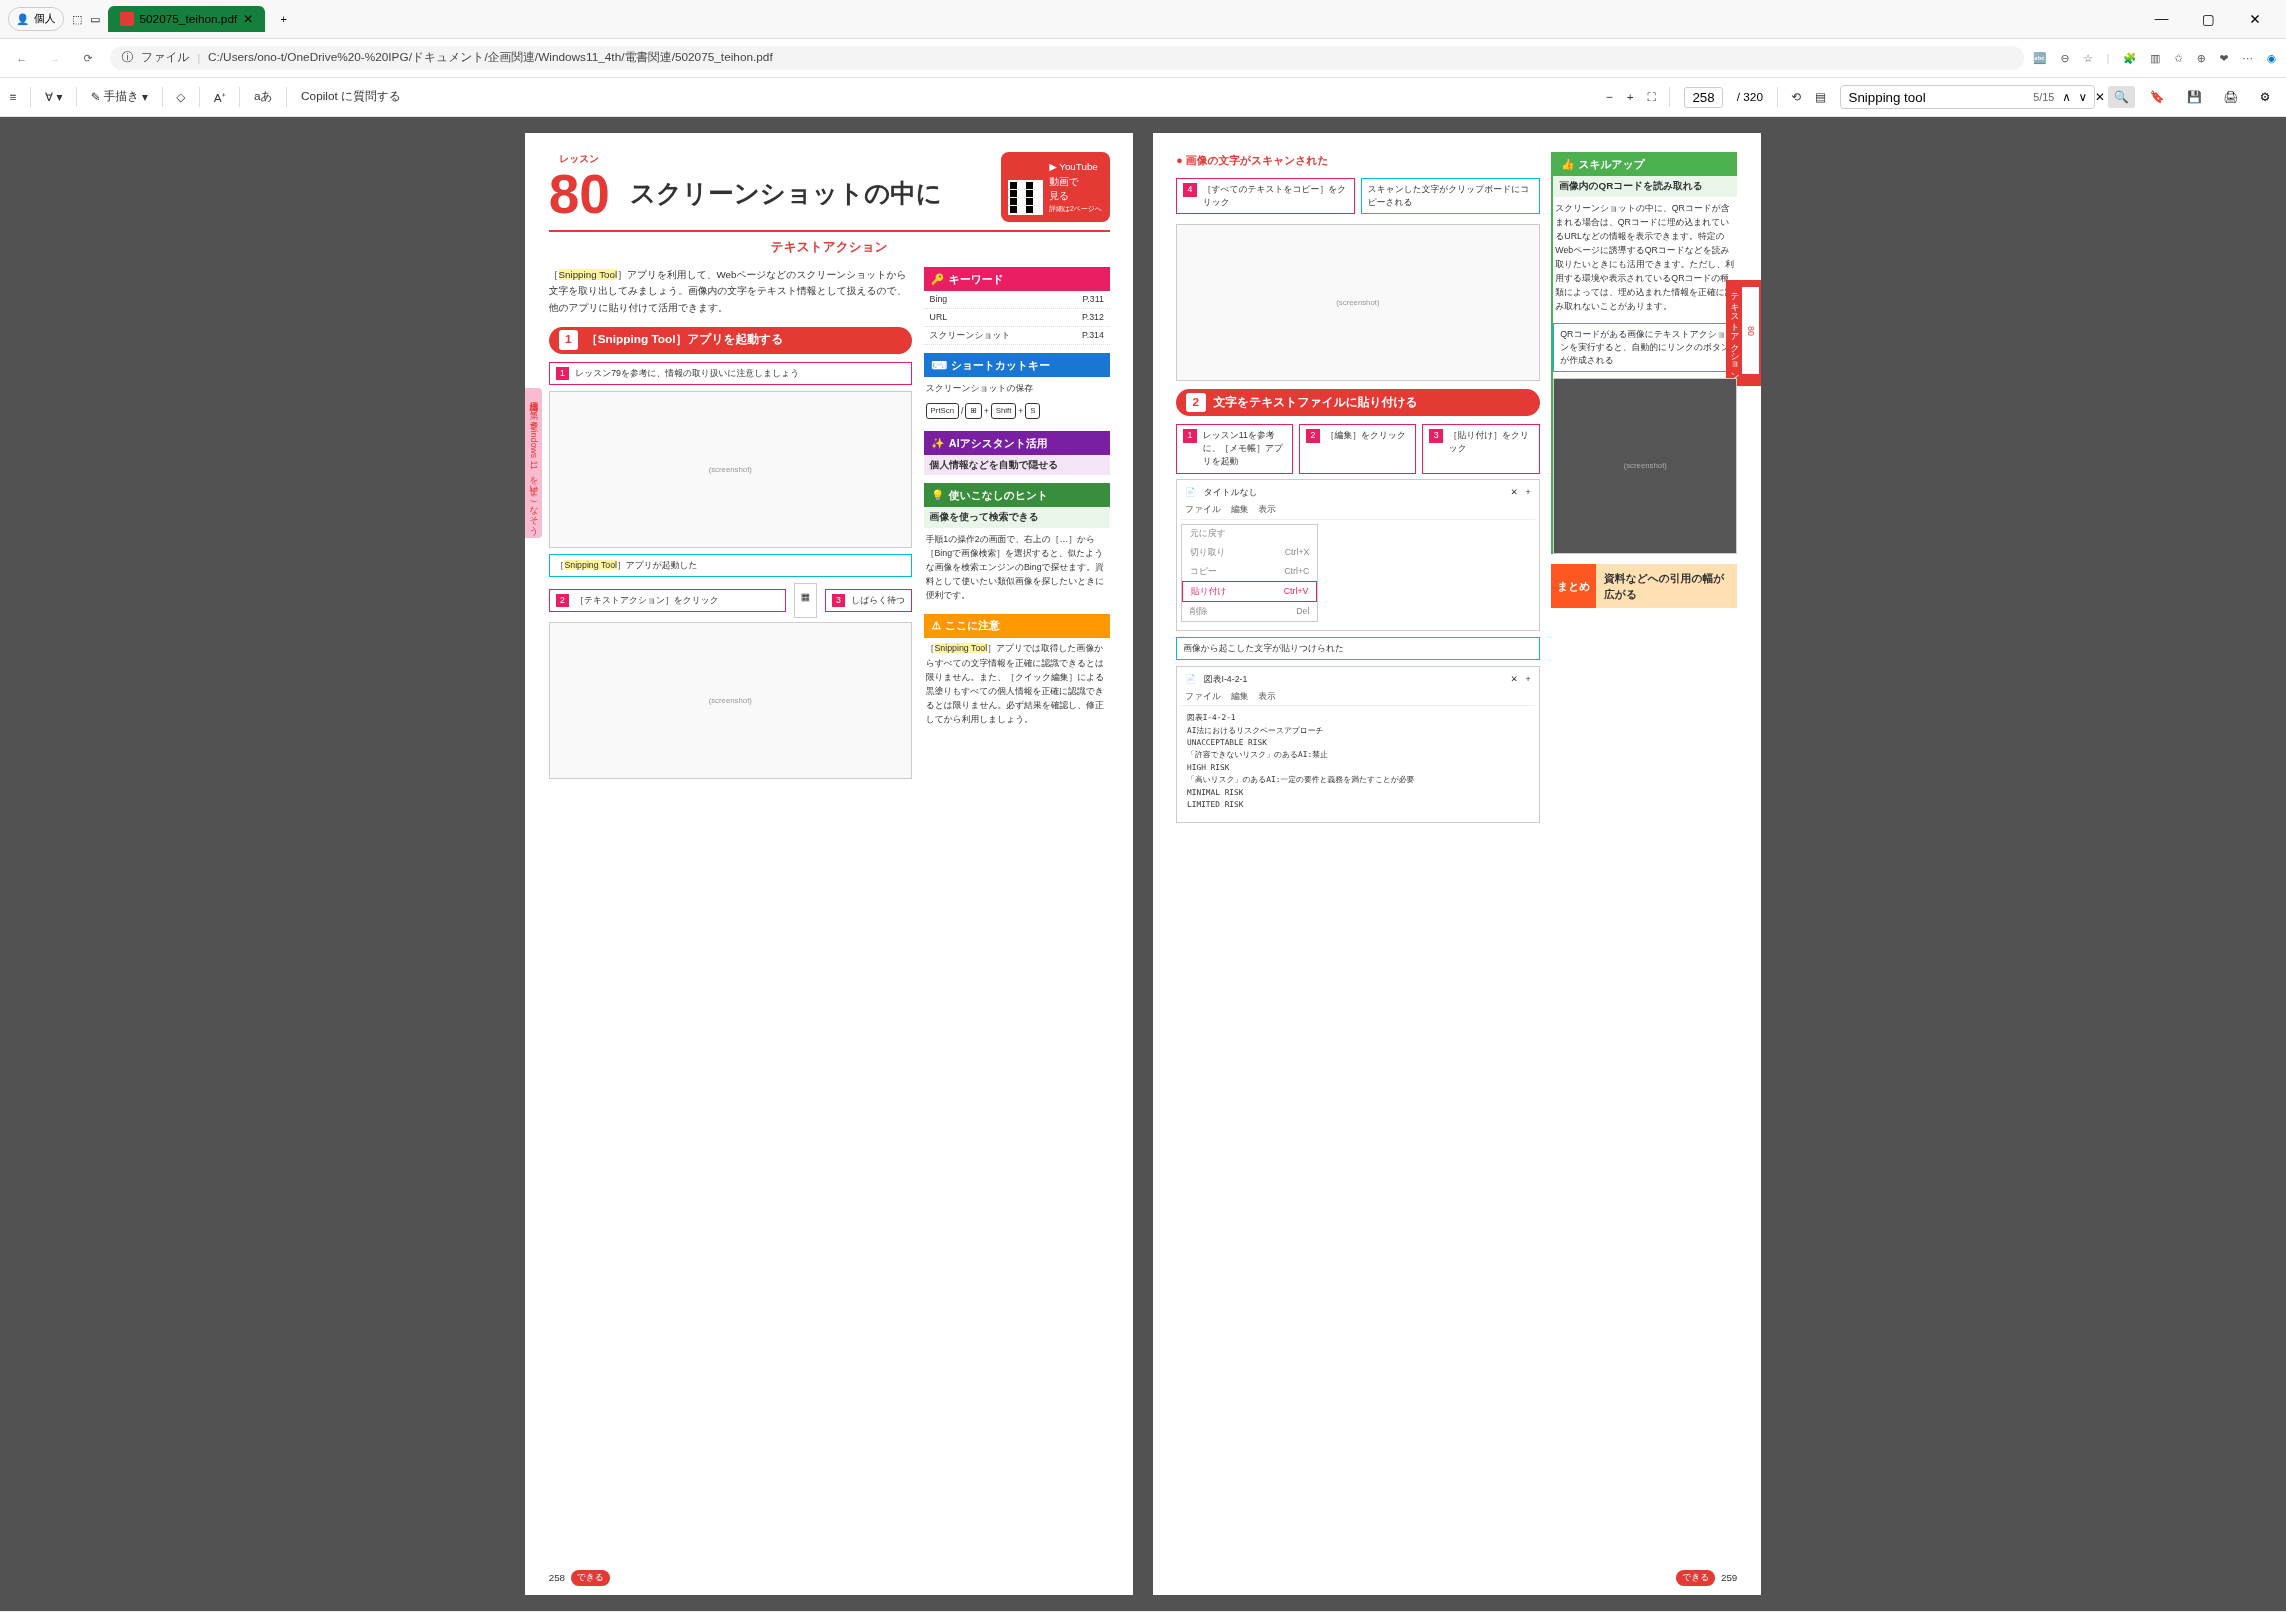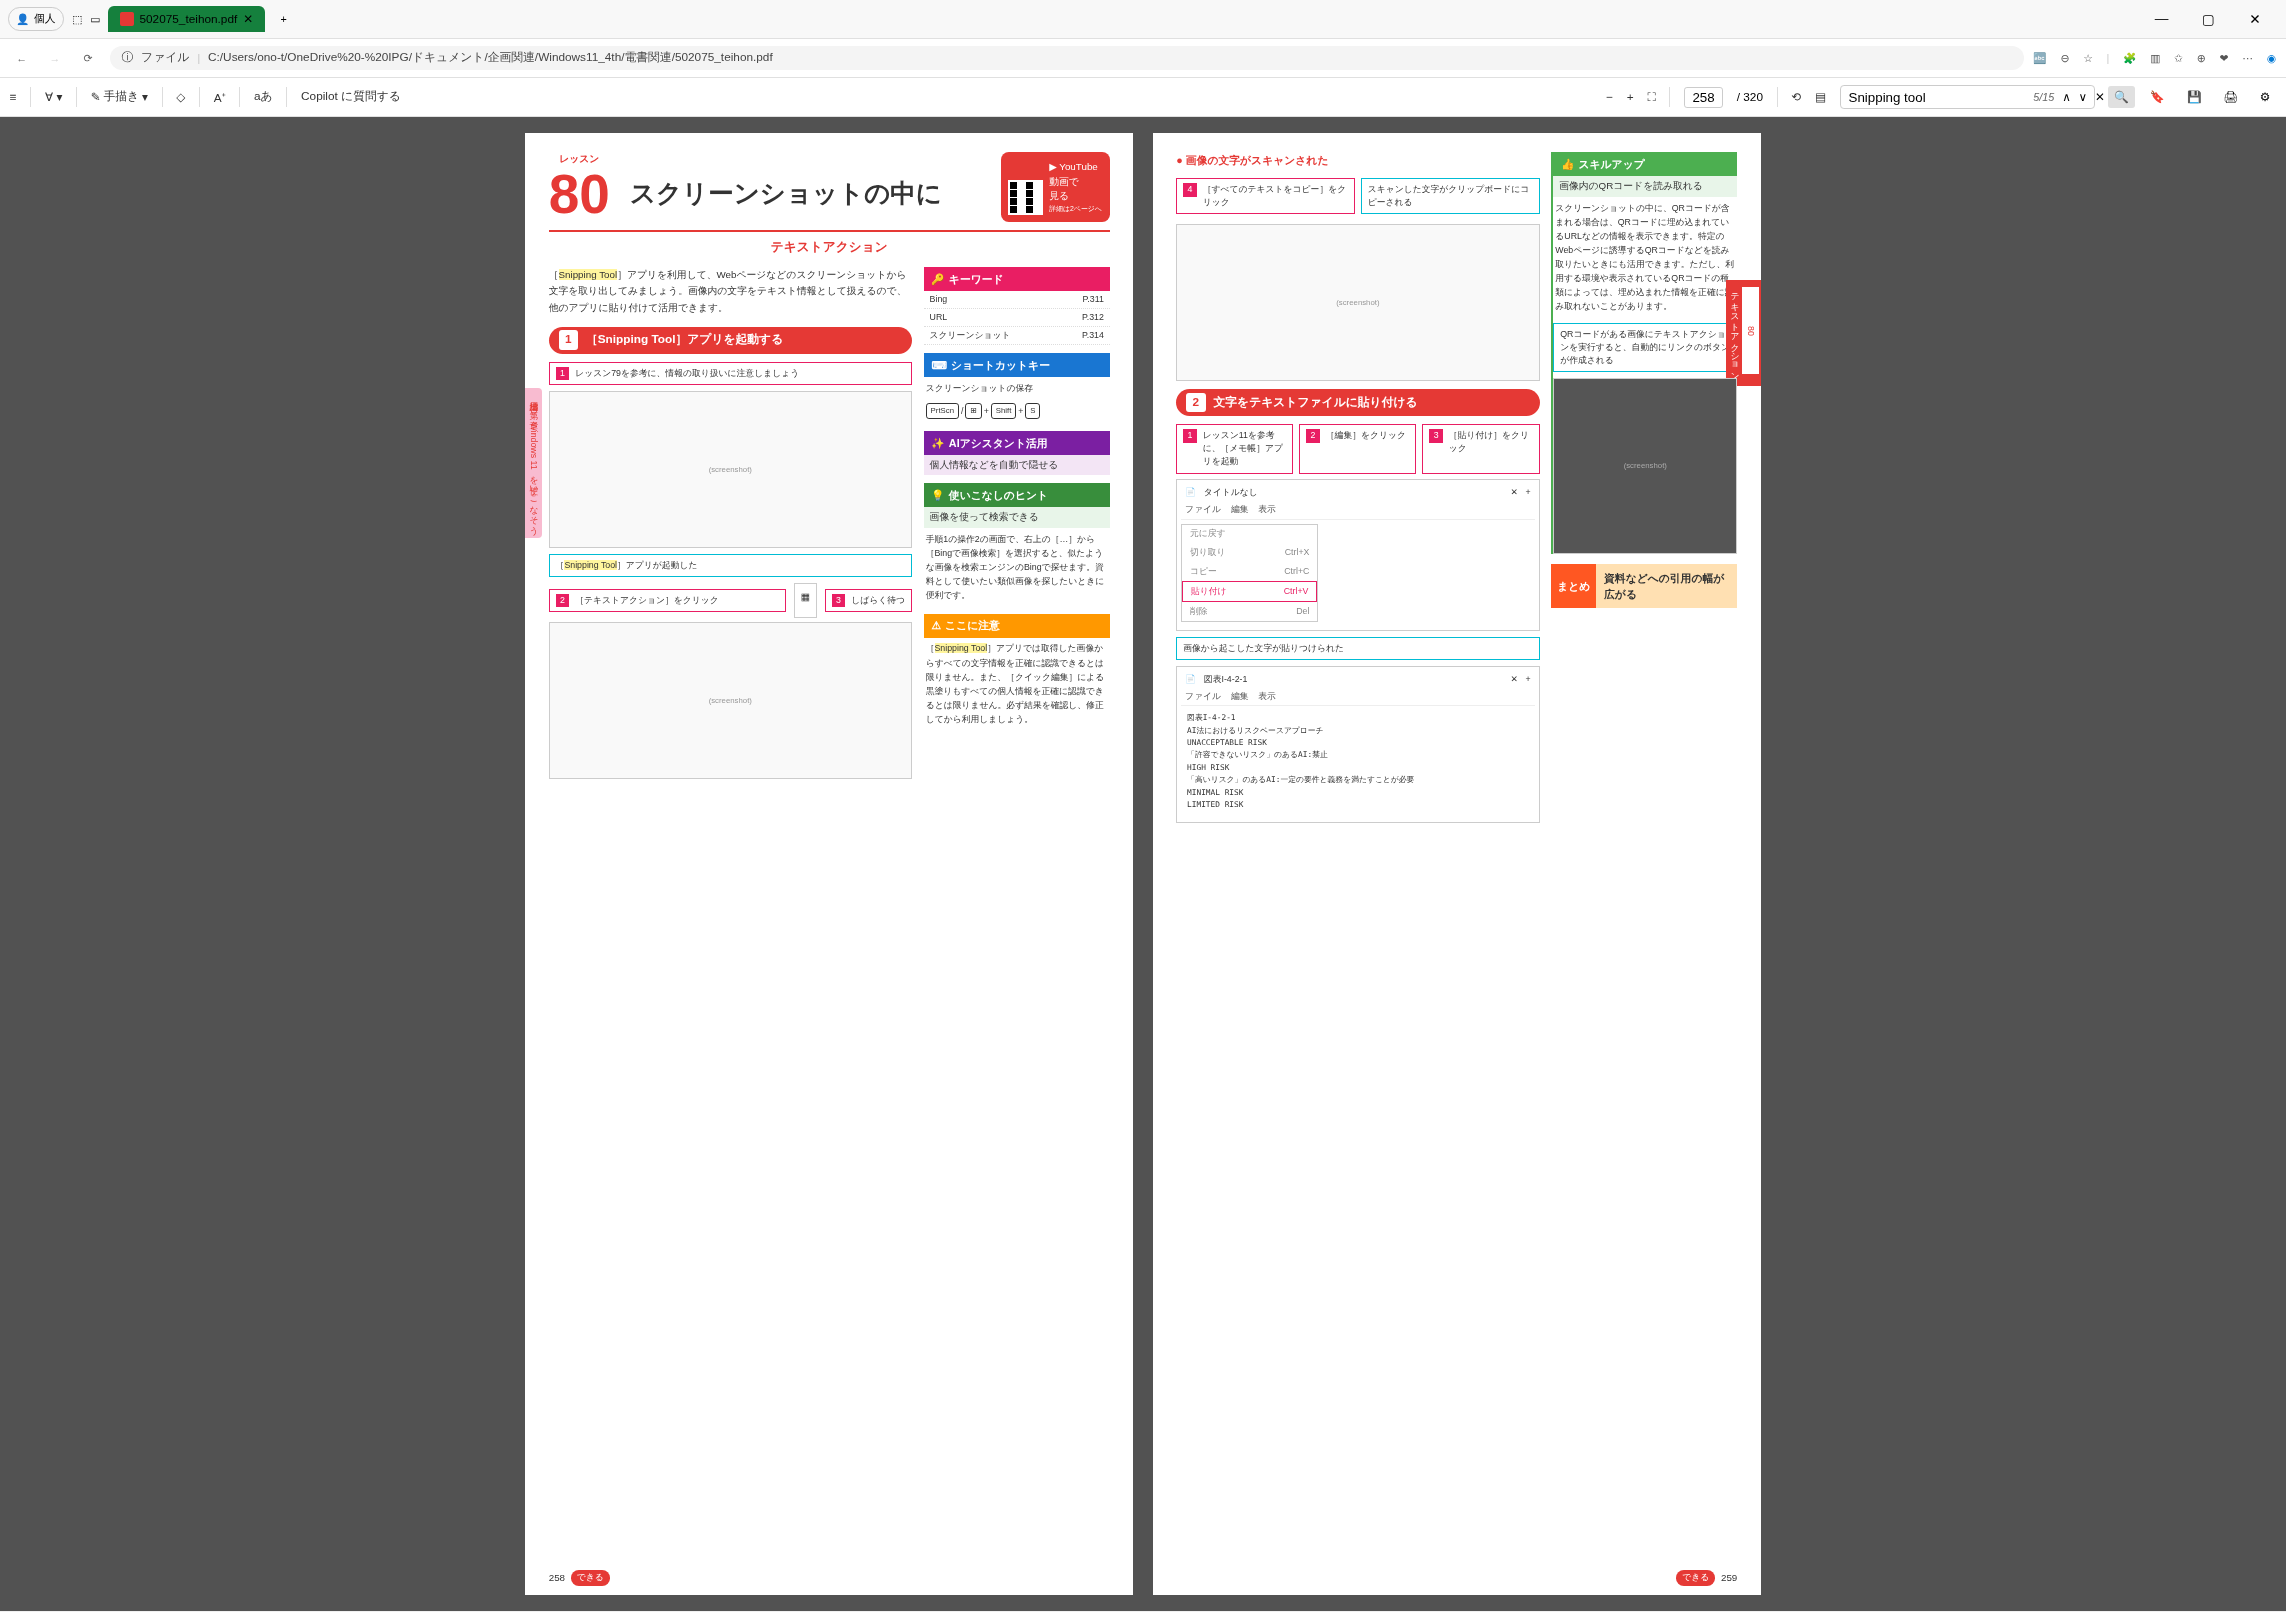--- a/index.html
+++ b/index.html
@@ -21,21 +21,21 @@
 .url-area { flex: 1; display: flex; align-items: center; gap: 7.8px; background: #f4f4f4; border-radius: 15.7px; padding: 3.9px 11.8px; font-size: 11.8px; color: #444; }
 .addr-icons { display: flex; gap: 13.7px; color: #555; }
 .addr-icon { cursor: pointer; }
 
 .toolbar { display: flex; align-items: center; height: 39px; padding: 0 9.8px; gap: 13.7px; border-bottom: 1px solid #e0e0e0; font-size: 11.8px; }
 .tb-sep { width: 1px; height: 19.6px; background: #ddd; }
 .tb-btn { cursor: pointer; color: #333; display: flex; align-items: center; gap: 2.9px; }
 .page-input { width: 39px; text-align: center; border: 1px solid #ccc; border-radius: 2.9px; padding: 2px; }
 .search-box { display: flex; align-items: center; gap: 7.8px; border: 1px solid #ccc; border-radius: 3.9px; padding: 3.9px 7.8px; width: 255px; }
 .search-input { flex: 1; border: none; outline: none; }
-.search-count { color: #666; font-size: 10.8px; font-style: italic; }
+.search-count { color: #666; font-size: 10.8px; }
 .tb-right { margin-left: auto; display: flex; gap: 9.8px; }
 .tb-icon-box { padding: 3.9px 5.9px; border-radius: 2.9px; cursor: pointer; }
 .tb-icon-box.active { background: #e0e0e0; }
 
 .pdf-view { background: #525252; padding: 15.7px; display: flex; gap: 19.6px; justify-content: center; height: calc(100vh - 118px); overflow: auto; }
 .page { background: #fff; width: 608px; min-height: 804px; padding: 19.6px 23.5px; position: relative; font-size: 9.8px; line-height: 1.5; color: #333; }
 
 .lesson-header { display: flex; align-items: flex-start; gap: 20px; margin-bottom: 7.8px;}
 .lesson-num-box { text-align: center; }
 .lesson-label { color: #e53935; font-size: 9.8px; font-weight: bold; }
@@ -65,21 +65,21 @@
 
 .screenshot { border: 1px solid #ccc; background: #f9f9f9; height: 157px; margin: 3.9px 0; position: relative; font-size:7.8px; color:#999; display:flex; align-items:center; justify-content:center;}
 
 .sec-header { color: #fff; padding: 3.9px 7.8px; font-size: 10.8px; font-weight: bold; display: flex; align-items: center; gap: 3.9px; }
 .sec-pink { background: #e91e63; }
 .sec-blue { background: #1976d2; }
 .sec-purple { background: #7b1fa2; }
 .sec-green { background: #388e3c; }
 .sec-orange { background: #ff9800; }
 
-.sub-header { background: #fce4ec; color: #333; padding: 2.9px 5.9px; font-size: 9.8px; font-weight: normal; }
+.sub-header { background: #fce4ec; color: #333; padding: 2.9px 5.9px; font-size: 9.8px; font-weight: bold; }
 .sub-purple { background: #f3e5f5; }
 .sub-green { background: #e8f5e9; }
 
 .kv-row { display: flex; justify-content: space-between; padding: 2px 5.9px; font-size: 8.8px; border-bottom: 1px dotted #ddd;}
 .body-text { font-size: 8.8px; line-height: 1.6; padding: 3.9px 2px; }
 
 .key-combo { display: inline-flex; gap: 2px; align-items: center; }
 .key { border: 1px solid #333; border-radius: 2.9px; padding: 1px 3.9px; font-size: 7.8px; background: #fff; }
 
 .sidebar-tab { position: absolute; background: #e53935; color: #fff; writing-mode: vertical-rl; padding: 7.8px 2px; font-size: 8.8px; }

